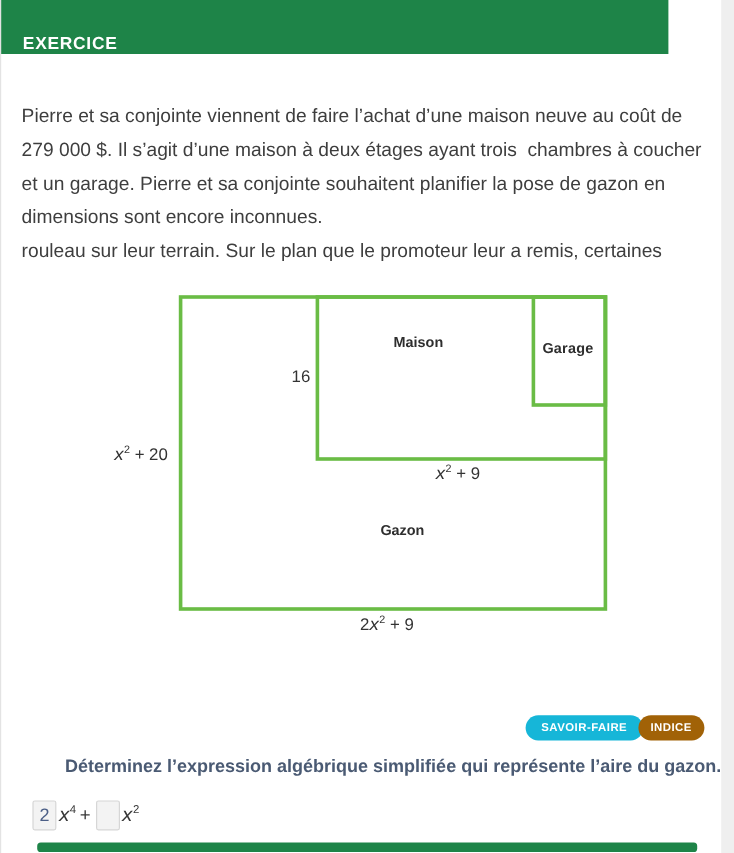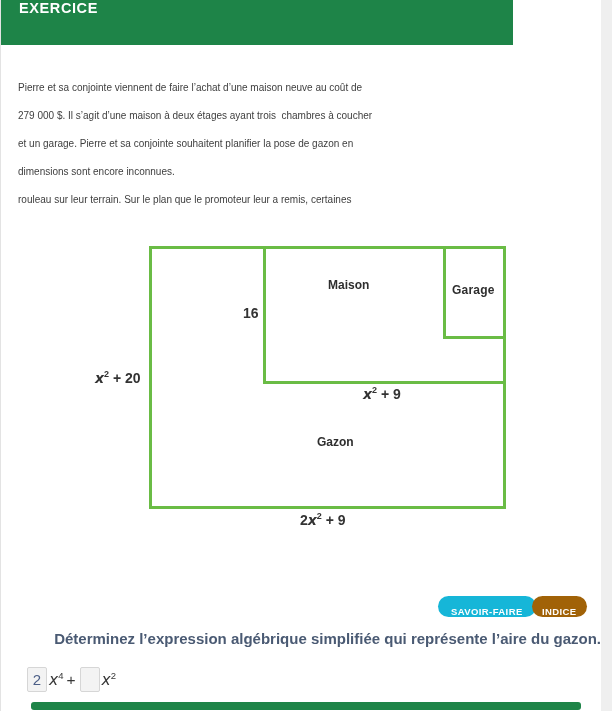--- a/index.html
+++ b/index.html
@@ -5,51 +5,51 @@
   html,body{margin:0;padding:0}
   body{
     width:612px;height:711px;position:relative;overflow:hidden;
     background:#ffffff;font-family:"Liberation Sans",sans-serif;
   }
   .left-edge{position:absolute;left:0;top:0;width:1px;height:711px;background:#e3e3e3}
   .right-gutter{position:absolute;right:0;top:0;width:11px;height:711px;background:#efefef}
 
   
   .header{
-    position:absolute;left:1px;top:0;width:512px;height:45px;background:#1e8448;
-    box-sizing:border-box;padding-left:18px;display:flex;align-items:flex-start;
+    position:absolute;left:1px;top:0;width:556px;height:45px;background:#1e8448;
+    box-sizing:border-box;padding-left:18px;display:flex;align-items:flex-end;
   }
   .header .title{color:#ffffff;font-weight:bold;font-size:14.5px;letter-spacing:.6px}
 
   
-  .intro{position:absolute;left:18px;top:74px;font-size:10px;line-height:28px;color:#3e3e3e}
+  .intro{position:absolute;left:18px;top:84px;font-size:16px;line-height:28px;color:#3e3e3e}
   .intro div{white-space:pre}
 
   
   .rect{position:absolute;border:3px solid #6abc45;box-sizing:border-box;background:transparent}
   .terrain{left:149px;top:246px;width:357px;height:263px}
   .maison-rect{left:263px;top:246px;width:243px;height:138px}
   .garage-rect{left:443px;top:246px;width:63px;height:93px}
   .region{position:absolute;font-weight:600;color:#2e2e2e}
   .lbl-maison{left:328px;top:278px;font-size:12px}
   .lbl-garage{left:452px;top:283px;font-size:12px;letter-spacing:.2px}
   .lbl-gazon{left:317px;top:435px;font-size:12px}
-  .dim{position:absolute;font-size:14px;font-weight:700;color:#333333;white-space:pre}
+  .dim{position:absolute;font-size:14px;font-weight:400;color:#333333;white-space:pre}
   .dim i,.answer i{font-style:italic;font-family:"DejaVu Sans",sans-serif}
   .dim sup{font-size:9px;line-height:0}
   .dim-16{left:243px;top:305px}
   .dim-left{left:95px;top:370px}
   .dim-mw{left:363px;top:386px}
   .dim-bottom{left:300px;top:512px}
 
   
   .pill{
     position:absolute;top:596px;height:21px;border:none;border-radius:11px;
     color:#ffffff;font-weight:bold;font-size:9.5px;letter-spacing:.4px;
-    font-family:"Liberation Sans",sans-serif;display:flex;align-items:flex-end;cursor:pointer;
+    font-family:"Liberation Sans",sans-serif;display:flex;align-items:center;cursor:pointer;
   }
   .pill-savoir{left:438px;background:#16b6d8;padding:0 13px}
   .pill-indice{left:532px;background:#a16207;padding:0 10px}
 
   
   .question{
     position:absolute;left:0;top:630px;width:601px;text-align:right;
     font-size:15px;font-weight:bold;color:#4a5a73;
   }
 

